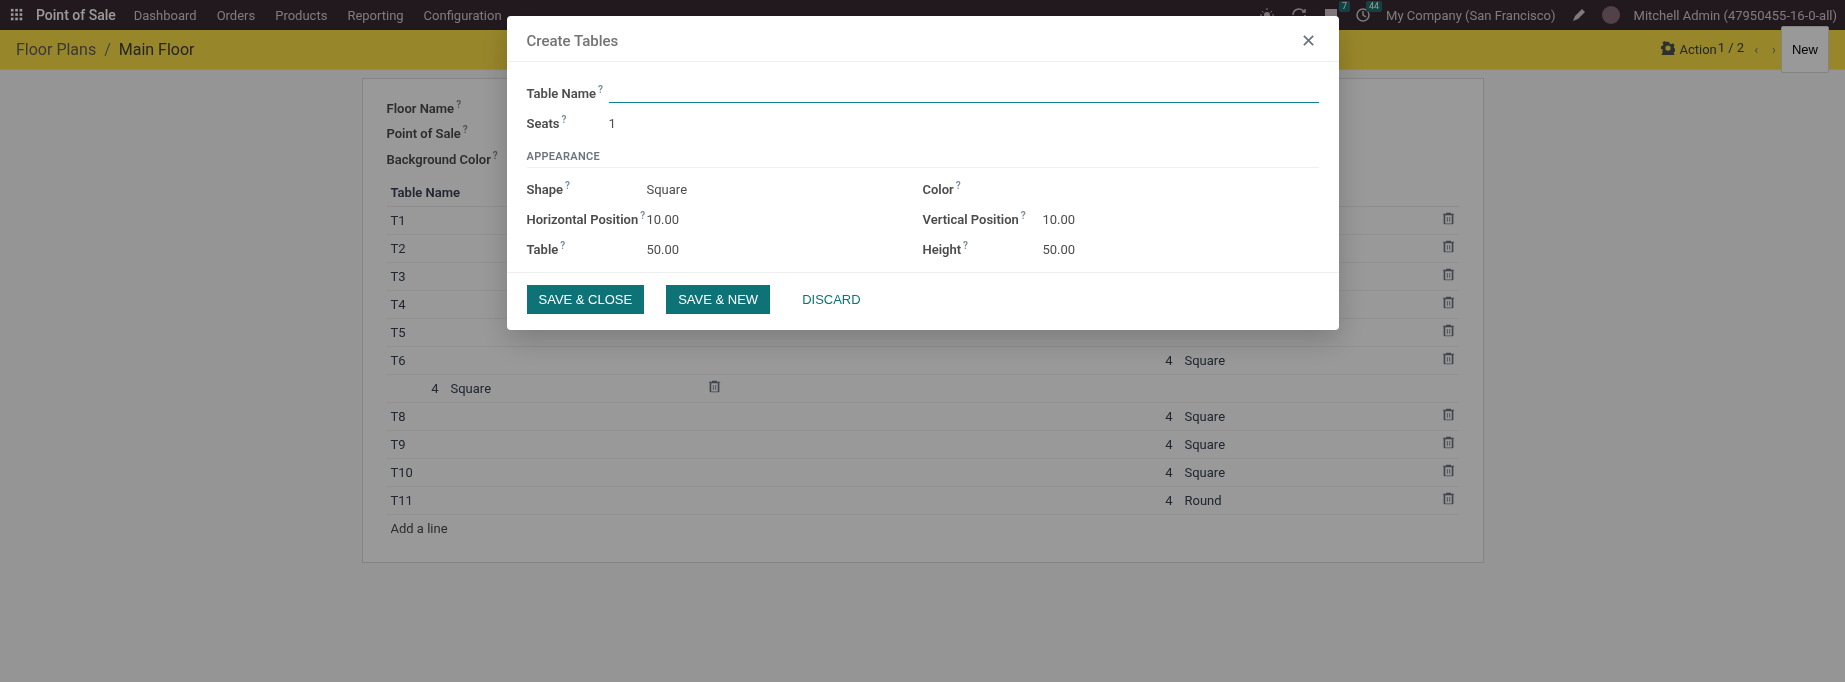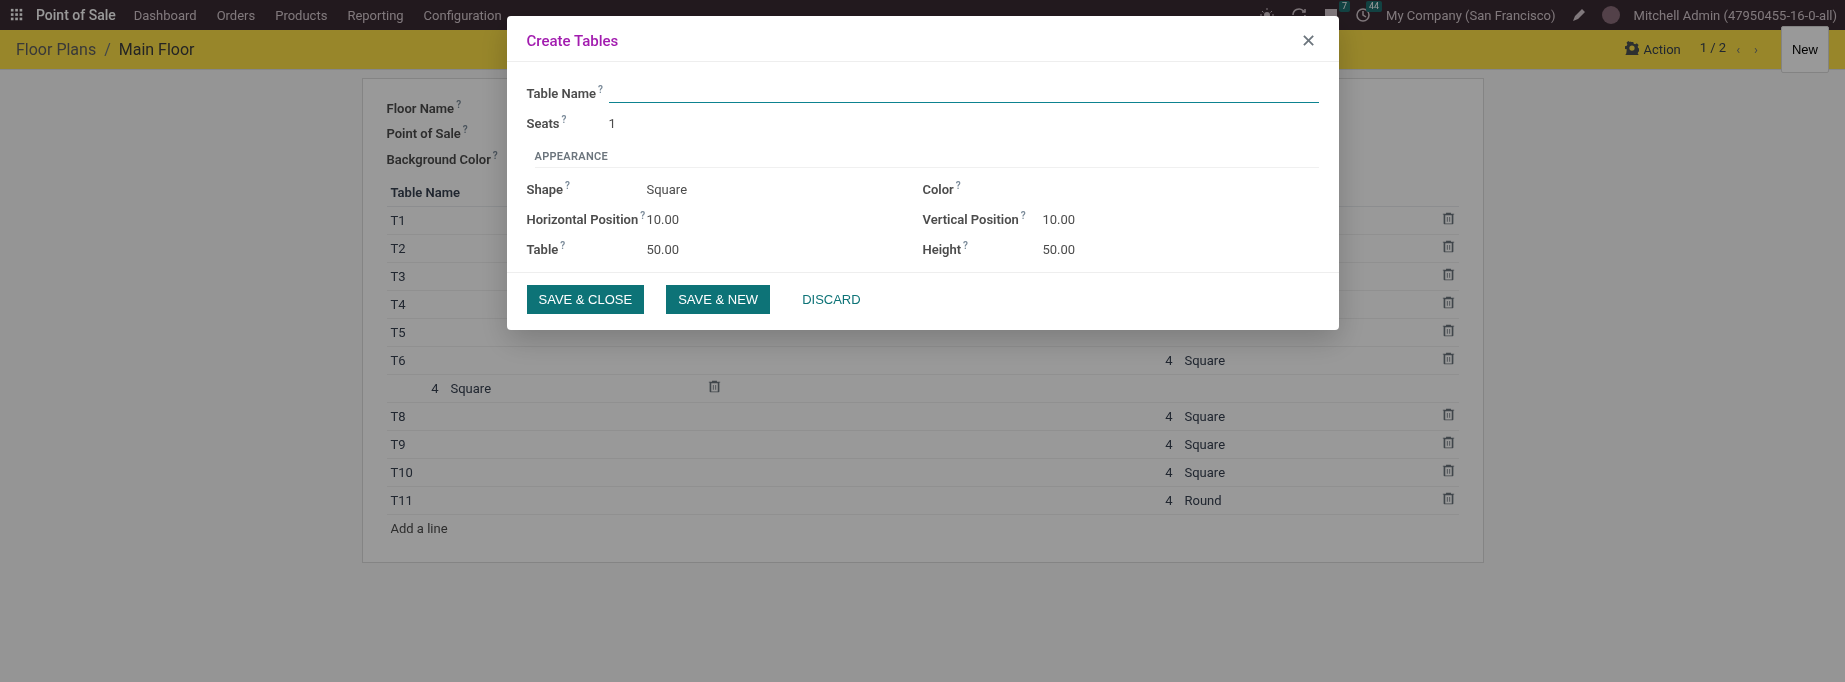--- a/index.html
+++ b/index.html
@@ -16,21 +16,21 @@
   .nav-icon { width: 18px; height: 18px; display: inline-flex; align-items: center; justify-content: center; position: relative; }
   .nav-icon svg { width: 16px; height: 16px; }
   .badge { position: absolute; top: -5px; right: -10px; background: #1f6f6f; color: #fff; font-size: 9px; padding: 0 3px; border-radius: 2px; line-height: 11px; }
   .avatar { width: 18px; height: 18px; border-radius: 50%; background: #8a6d7a; display: inline-block; }
   
   
   .control-panel { height: 40px; background: #fde047; border-bottom: 1px solid #dee2e6; display: flex; align-items: center; padding: 0 16px; }
   .breadcrumb { font-size: 16px; color: #5f5f5f; }
   .breadcrumb .sep { margin: 0 4px; color: #6c757d; }
   .breadcrumb .current { color: #3c3c3c; }
-  .cp-right { margin-left: auto; display: flex; align-items: center; gap: 19px; }
+  .cp-right { margin-left: auto; display: flex; align-items: center; gap: 1px; }
   .action-btn { display: flex; align-items: center; gap: 4px; cursor: pointer; color: #374151; }
   .gear-icon svg { width: 14px; height: 14px; }
   .pager { display: flex; align-items: flex-start; gap: 6px; }
   .pager-arrow { cursor: pointer; padding: 2px 4px; color: #6c757d; }
   .new-btn { border: 1px solid #dadada; background: #fff; padding: 15px 10px; cursor: pointer; font-size: 13px; border-radius: 2px; }
   
   
   .form-wrap { padding: 0 12px; }
   .sheet { background: #fff; border: 1px solid #ddd; margin: 0 auto; margin-top: 8px; width: 1122px; padding: 20px 24px; }
   .form-row { display: flex; gap: 40px; margin-bottom: 8px; }
@@ -44,29 +44,29 @@
   .col-seats { width: 60px; text-align: right; padding-right: 12px; }
   .col-shape { width: 240px; }
   .col-del { width: 30px; text-align: right; color: #6c757d; cursor: pointer; }
   .col-del svg { width: 13px; height: 13px; }
   .add-line { padding: 6px 4px; color: #4c4c4c; cursor: pointer; }
   
   
   .overlay { position: fixed; inset: 0; background: rgba(0,0,0,0.4); display: flex; justify-content: center; align-items: flex-start; }
   .modal { background: #fff; width: 832px; margin-top: 16px; border-radius: 4px; box-shadow: 0 10px 30px rgba(0,0,0,0.2); }
   .modal-header { display: flex; align-items: center; justify-content: space-between; padding: 14px 20px 10px 20px; border-bottom: 1px solid #eee; }
-  .modal-title { font-size: 15px; font-weight: 500; color: #a21caf; }
+  .modal-title { font-size: 15px; font-weight: 500; color: #737373; }
   .modal-close { cursor: pointer; color: #6c757d; font-size: 18px; width: 20px; text-align: center; }
   .modal-body { padding: 16px 20px 8px 20px; }
   .m-row { display: flex; align-items: center; min-height: 30px; }
   .m-label { width: 82px; font-weight: 600; font-size: 13px; color: #4c4c4c; }
   .m-label-wide { width: 120px; font-weight: 600; font-size: 13px; color: #4c4c4c; }
   .m-input { flex: 1; border: none; border-bottom: 1px solid #0d8390; outline: none; font-size: 13px; padding: 2px 0; }
   .m-val { font-size: 13px; color: #4c4c4c; }
-  .section-title { font-size: 11px; font-weight: 600; color: #6c757d; letter-spacing: 0.3px; margin: 12px 0 6px 8px; border-bottom: 1px solid #f0f0f0; padding-bottom: 4px; }
+  .section-title { font-size: 11px; font-weight: 600; color: #6c757d; letter-spacing: 0.3px; margin: 12px 0 6px 0; border-bottom: 1px solid #f0f0f0; padding-bottom: 4px; }
   .two-col { display: flex; justify-content: center; }
   .two-col > div { flex: 1; }
   .modal-footer { padding: 12px 20px 16px 20px; border-top: 1px solid #eee; display: flex; gap: 22px; align-items: center; }
   .btn-primary { background: #0d7377; color: #fff; border: none; padding: 7px 12px; font-size: 13px; cursor: pointer; font-weight: 500; }
   .btn-link { background: none; border: none; color: #0d7377; padding: 7px 10px; font-size: 13px; cursor: pointer; font-weight: 500; }
 </style>
 </head>
 <body>
 
 <div class="topnav">

